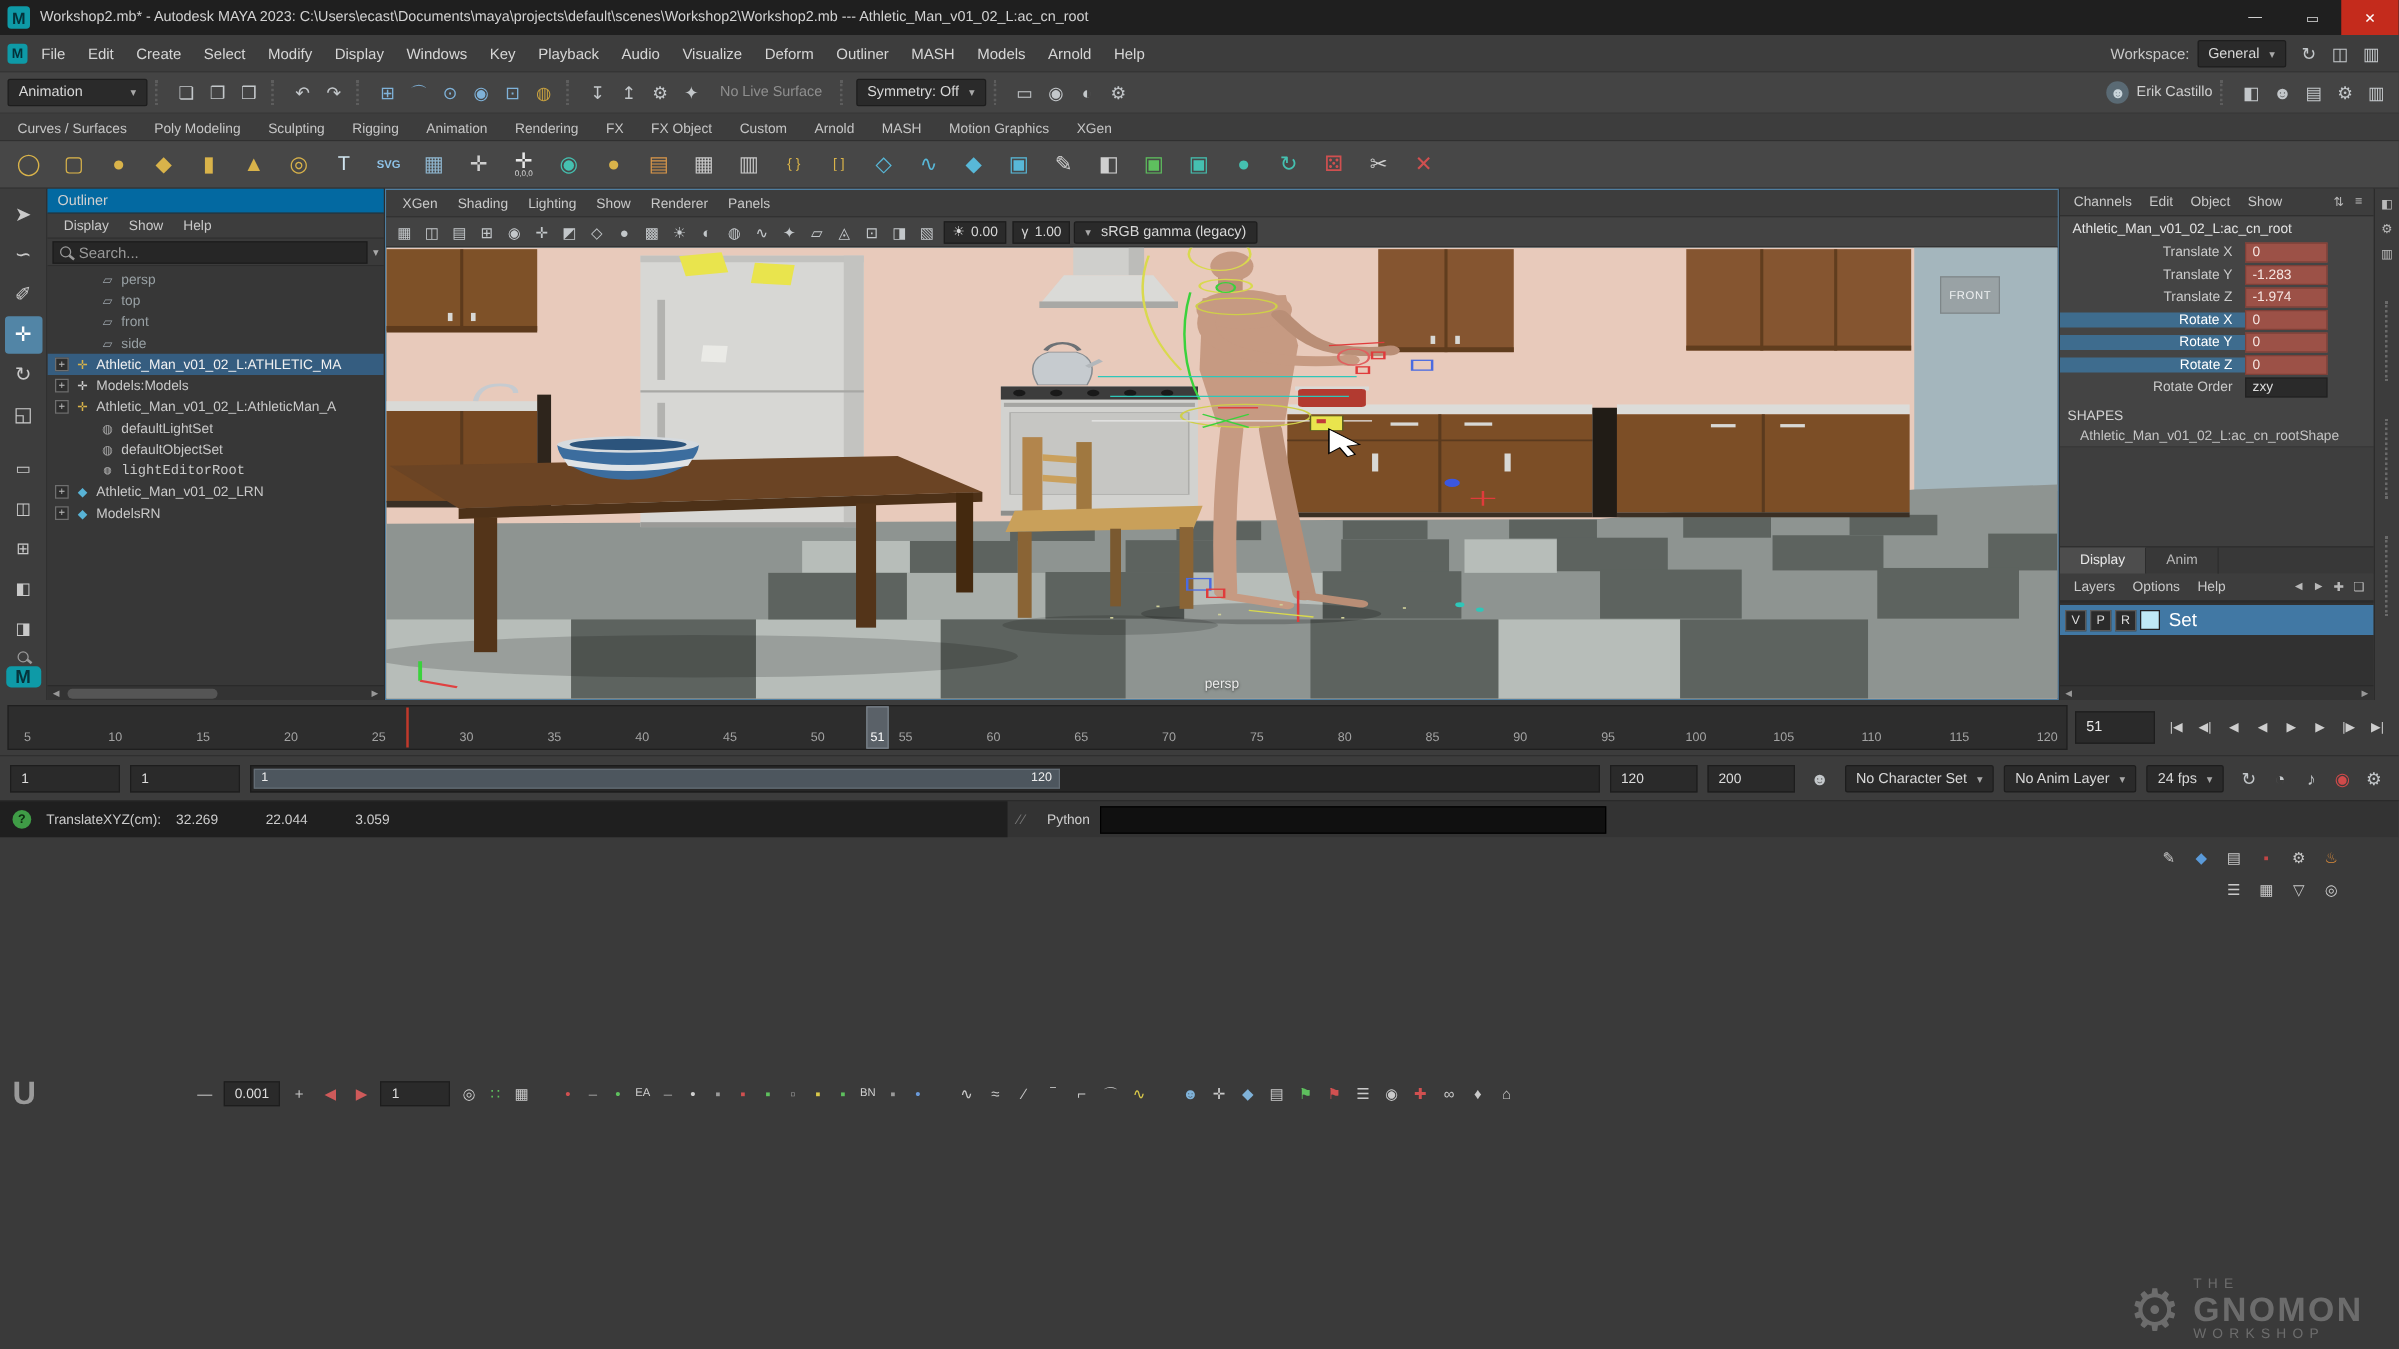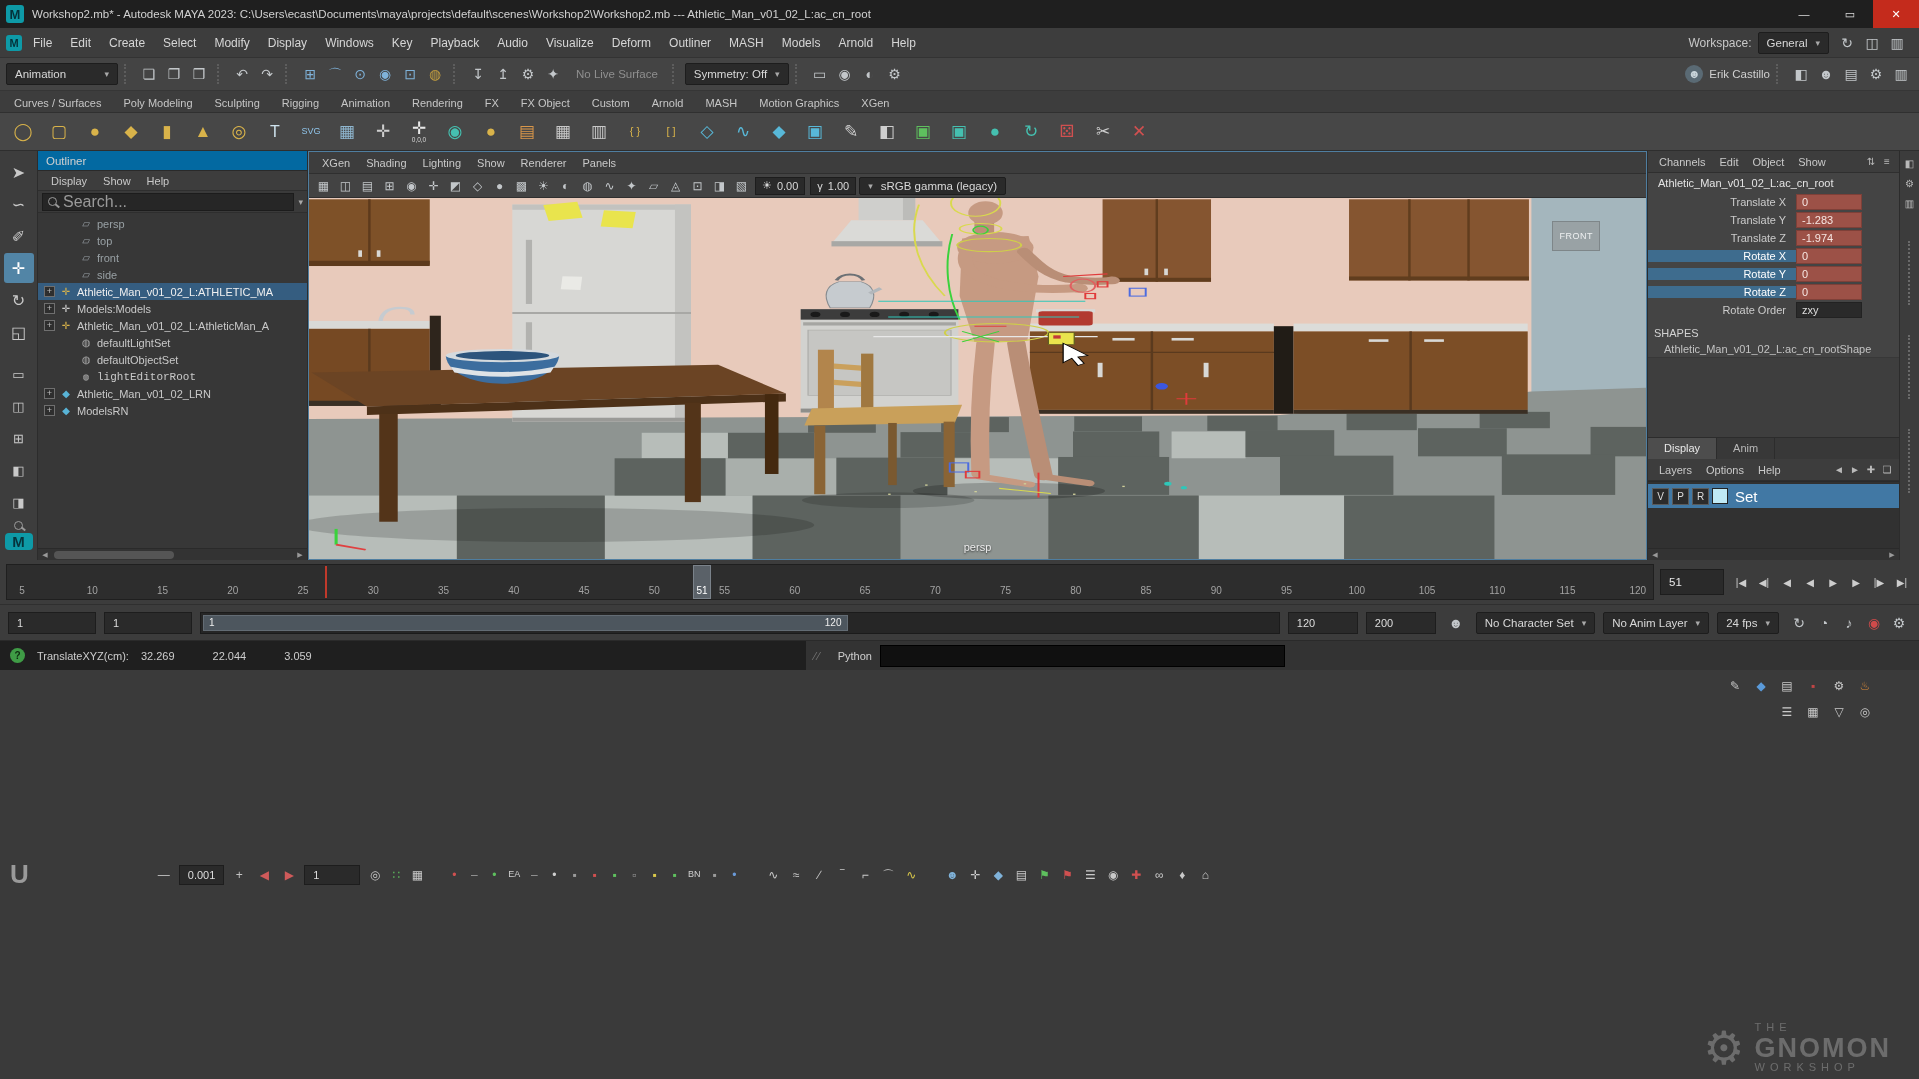--- a/index.html
+++ b/index.html
@@ -40,21 +40,21 @@
 .tool{width:30px;height:30px;display:flex;align-items:center;justify-content:center;font-size:16px;color:#c9c9c9;border-radius:3px}
 .tool.active{background:#5285a6;color:#fff}
 .tbspacer{height:22px}
 .maya-badge{margin-top:auto;margin-bottom:10px;width:28px;height:28px;border-radius:4px;background:#0e9aa7;color:#06343c;font-weight:bold;display:flex;align-items:center;justify-content:center;font-size:15px}
 
 .outliner{width:270px;background:#3a3a3a;border-right:1px solid #2c2c2c;display:flex;flex-direction:column;flex:none}
 .panel-title{height:20px;background:#0369a1;display:flex;align-items:center;padding:0 8px;font-size:11.5px;color:#d0d0d0;border-bottom:1px solid #2a2a2a}
 .panel-menus{height:20px;display:flex;align-items:center;padding:0 6px;gap:2px;background:#3d3d3d;border-bottom:1px solid #2e2e2e}
 .pmenu{font-size:11px;color:#c9c9c9;padding:2px 7px}
 .searchrow{height:22px;display:flex;align-items:center;background:#3a3a3a;padding:2px 4px;gap:4px;border-bottom:1px solid #2e2e2e}
-.searchfield{flex:1;height:18px;background:#262626;border:1px solid #1c1c1c;display:flex;align-items:center;gap:6px;padding:0 5px;color:#9a9a9a;font-size:16px}
+.searchfield{flex:1;height:18px;background:#262626;border:1px solid #1c1c1c;display:flex;align-items:center;gap:6px;padding:0 5px;color:#9a9a9a;font-size:12px}
 .mag{width:9px;height:9px;border:1.5px solid #9a9a9a;border-radius:50%;position:relative;flex:none}
 .mag::after{content:"";position:absolute;width:5px;height:1.5px;background:#9a9a9a;right:-4px;bottom:-1px;transform:rotate(40deg)}
 .otree{flex:1;background:#373737;overflow:hidden;padding-top:2px}
 .orow{height:17px;display:flex;align-items:center;gap:4px;font-size:11px;color:#c9c9c9;white-space:nowrap}
 .orow.selected{background:#355d80;color:#f0f0f0}
 .orow.dim{color:#98a0a4}
 .exp{width:11px;height:11px;flex:none;display:flex;align-items:center;justify-content:center;font-size:9px;color:#bbb;border:1px solid #6f6f6f;background:#2e2e2e;line-height:1}
 .exp:empty{border-color:transparent;background:transparent}
 .oicon{width:14px;text-align:center;font-size:10px;flex:none}
 .oicon.cam::before{content:"▱";color:#9aa2a8}
@@ -366,21 +366,21 @@
         <span class="g" style="color: rgb(217, 179, 74);">◎</span>
         <span class="sub"></span>
       </span>
 
       <span class="shic">
         <span class="g" style="color: rgb(207, 227, 238); font-size: 16px;">T</span>
         <span class="sub"></span>
       </span>
 
       <span class="shic">
-        <span class="g" style="color: rgb(143, 195, 232); font-size: 9px;">SVG</span>
+        <span class="g" style="color: rgb(143, 195, 232); font-size: 9px; font-weight: bold;">SVG</span>
         <span class="sub"></span>
       </span>
 
       <span class="shic">
         <span class="g" style="color: rgb(143, 182, 207);">▦</span>
         <span class="sub"></span>
       </span>
 
       <span class="shic">
         <span class="g" style="color: rgb(207, 207, 207);">✛</span>

